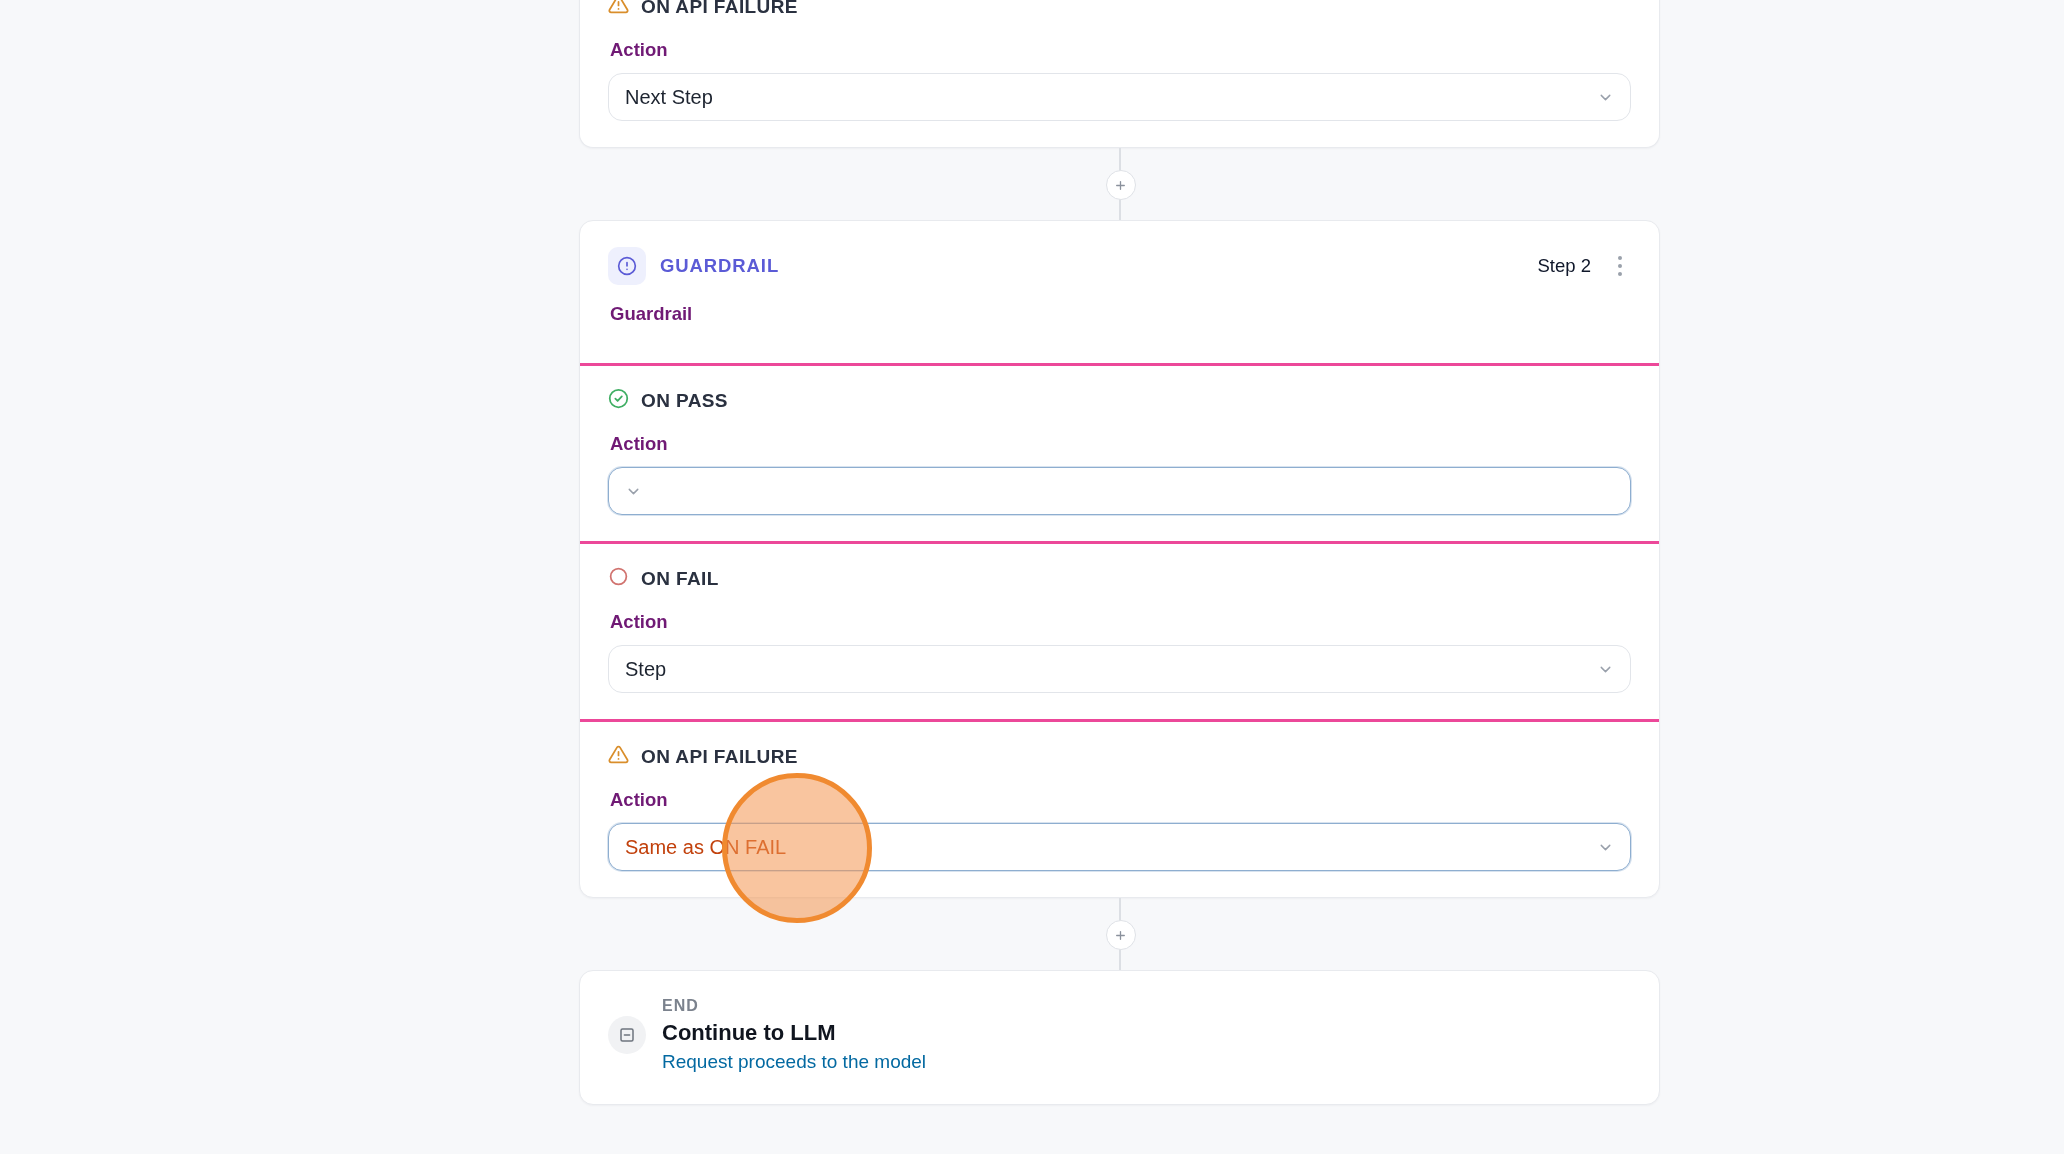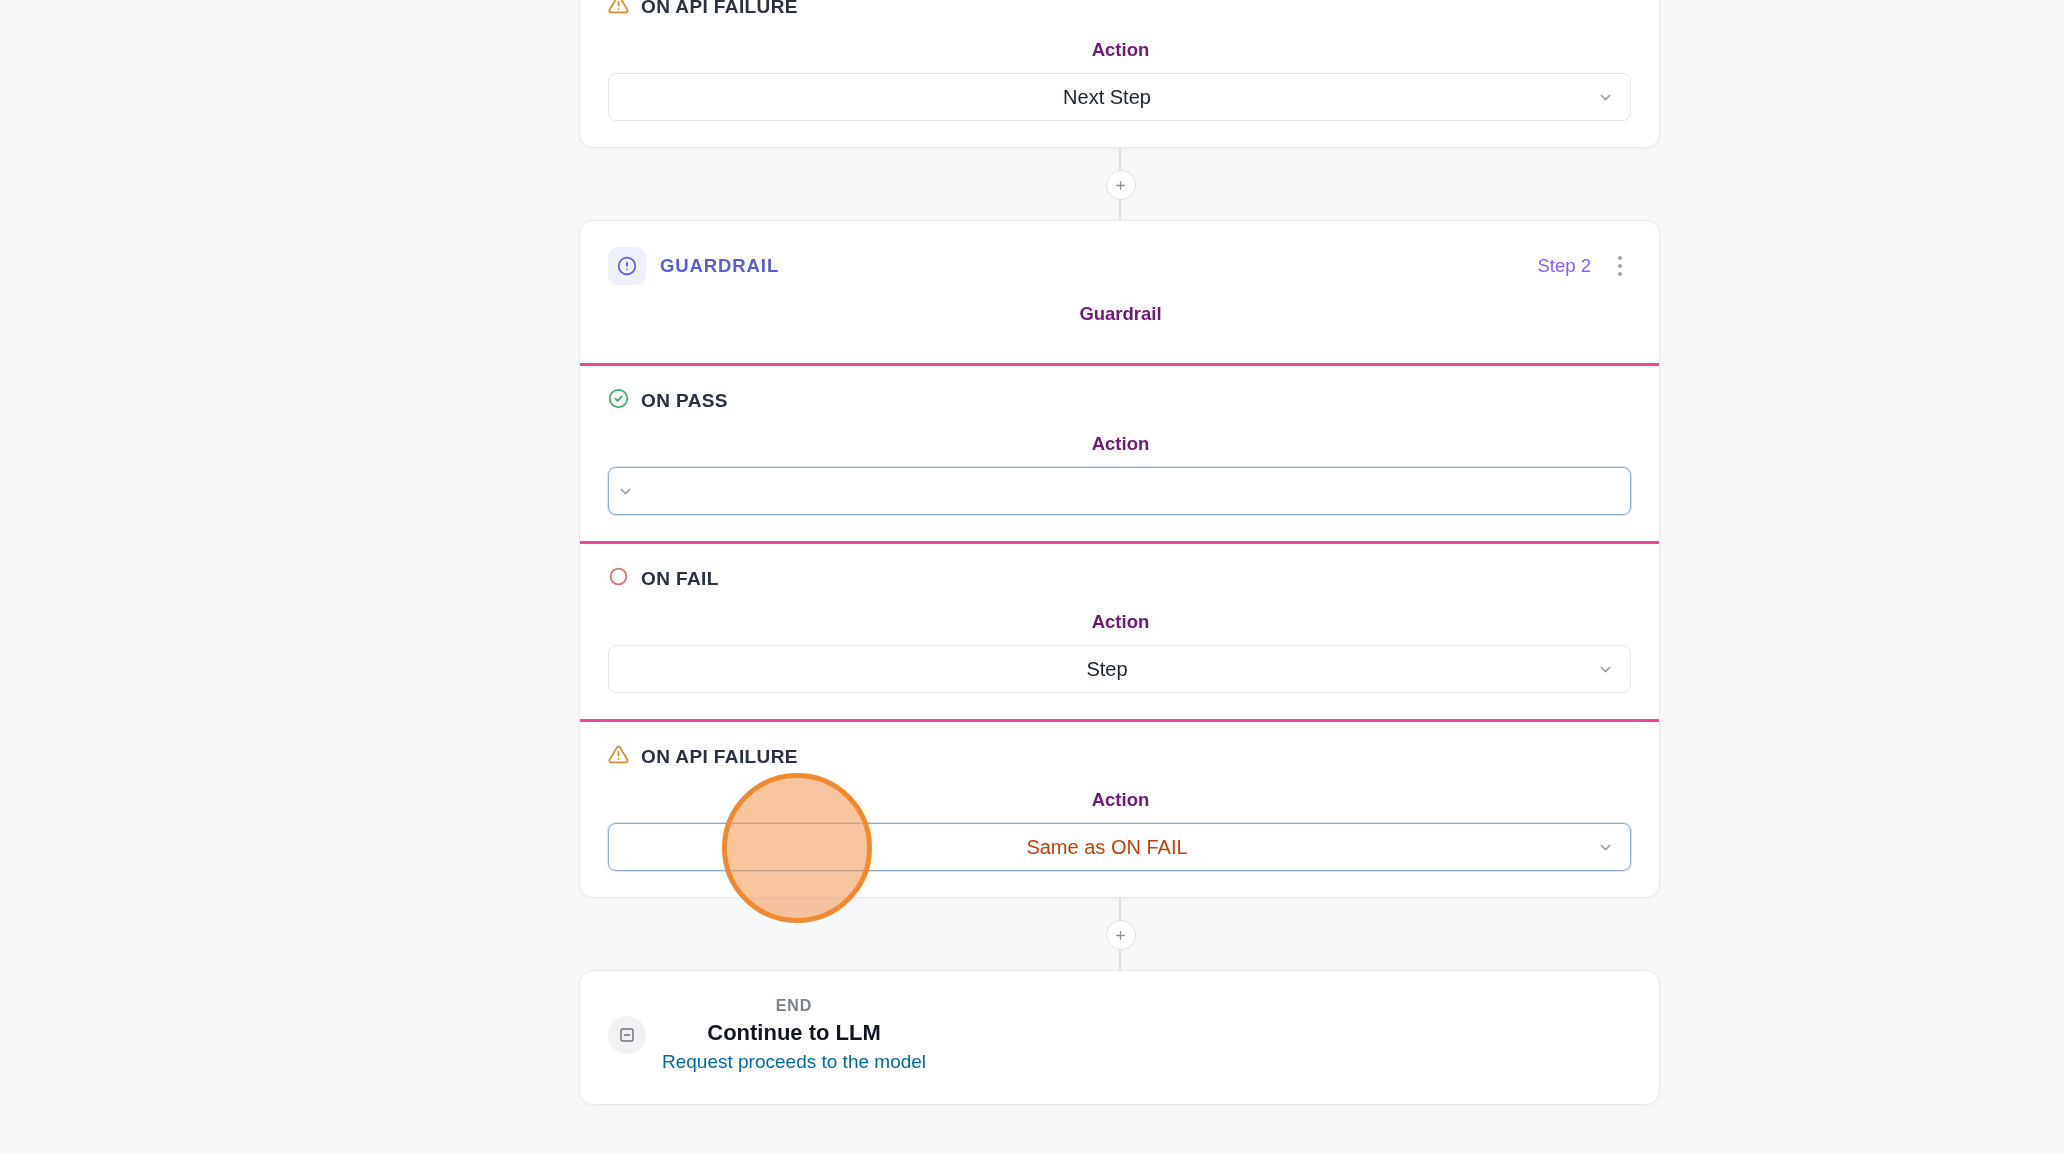--- a/index.html
+++ b/index.html
@@ -22,21 +22,20 @@
     width: 2064px;
     height: 1154px;
   }
 
   
   .flow {
     position: absolute;
     left: 579px;
     top: 0;
     width: 873px;
-    text-align: center;
   }
 
   
   .card {
     background: #ffffff;
     border: 1px solid #e8eaee;
     border-radius: 14px;
     box-shadow: 0 1px 2px rgba(16, 24, 40, 0.04);
     box-sizing: border-box;
     width: 1081px;
@@ -84,21 +83,21 @@
     letter-spacing: 0.9px;
     color: #5b5bd6;
   }
   .card-header-right {
     display: flex;
     align-items: center;
     gap: 18px;
   }
   .step-label {
     font-size: 18.5px;
-    color: #8b5cf6;
+    color: #0f172a;
   }
   .kebab {
     width: 22px;
     height: 26px;
     display: flex;
     flex-direction: column;
     align-items: center;
     justify-content: center;
     gap: 4px;
     cursor: pointer;
@@ -116,25 +115,25 @@
     font-size: 18.5px;
     color: #701a75;
     margin: 0 0 12px 2px;
     font-weight: bold;
   }
   .select {
     box-sizing: border-box;
     width: 100%;
     height: 48px;
     border: 1px solid #e2e5ea;
-    border-radius: 8px;
+    border-radius: 14px;
     background: #ffffff;
     display: flex;
     align-items: center;
-    padding: 0 16px 0 8px;
+    padding: 0 16px 0 16px;
     cursor: pointer;
   }
   .select-value {
     flex: 1;
     font-size: 20px;
     color: #1d2430;
     line-height: 1;
   }
   .select.placeholder .select-value {
     color: #c2410c;

